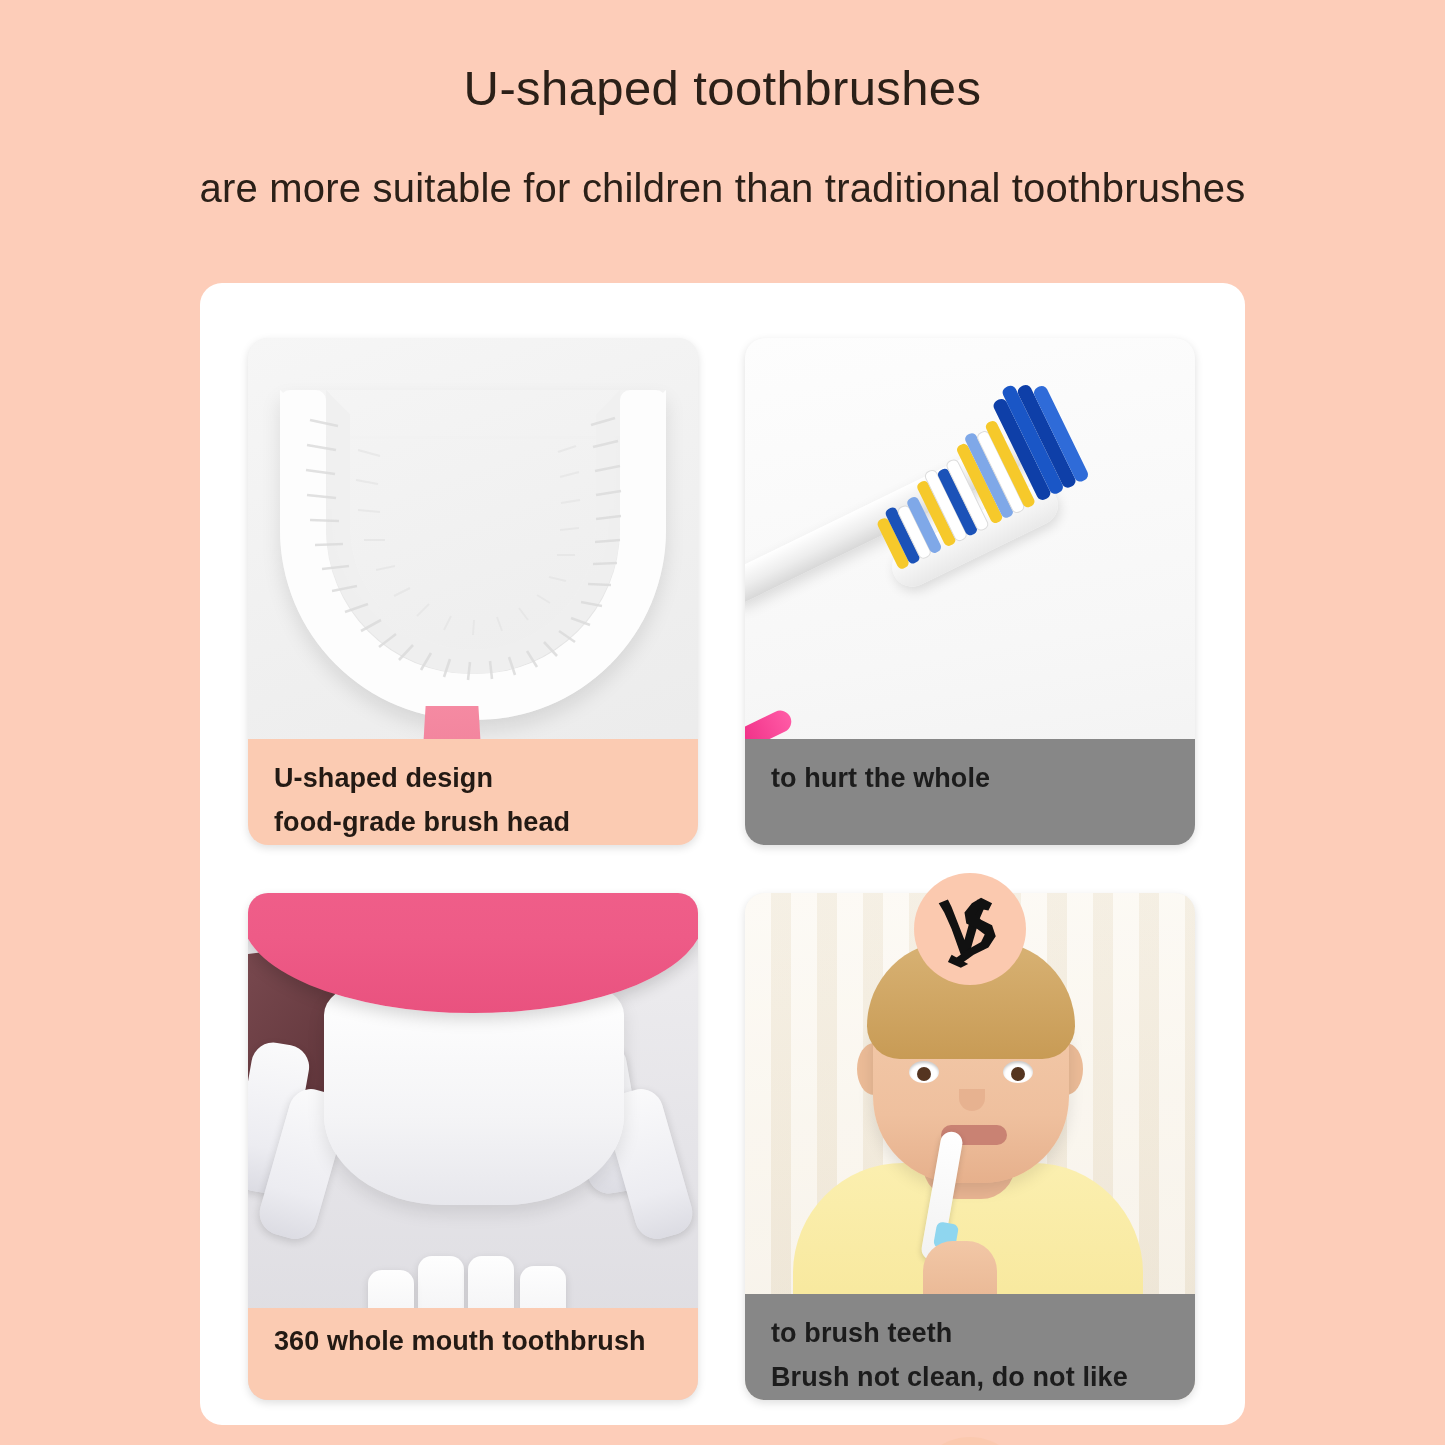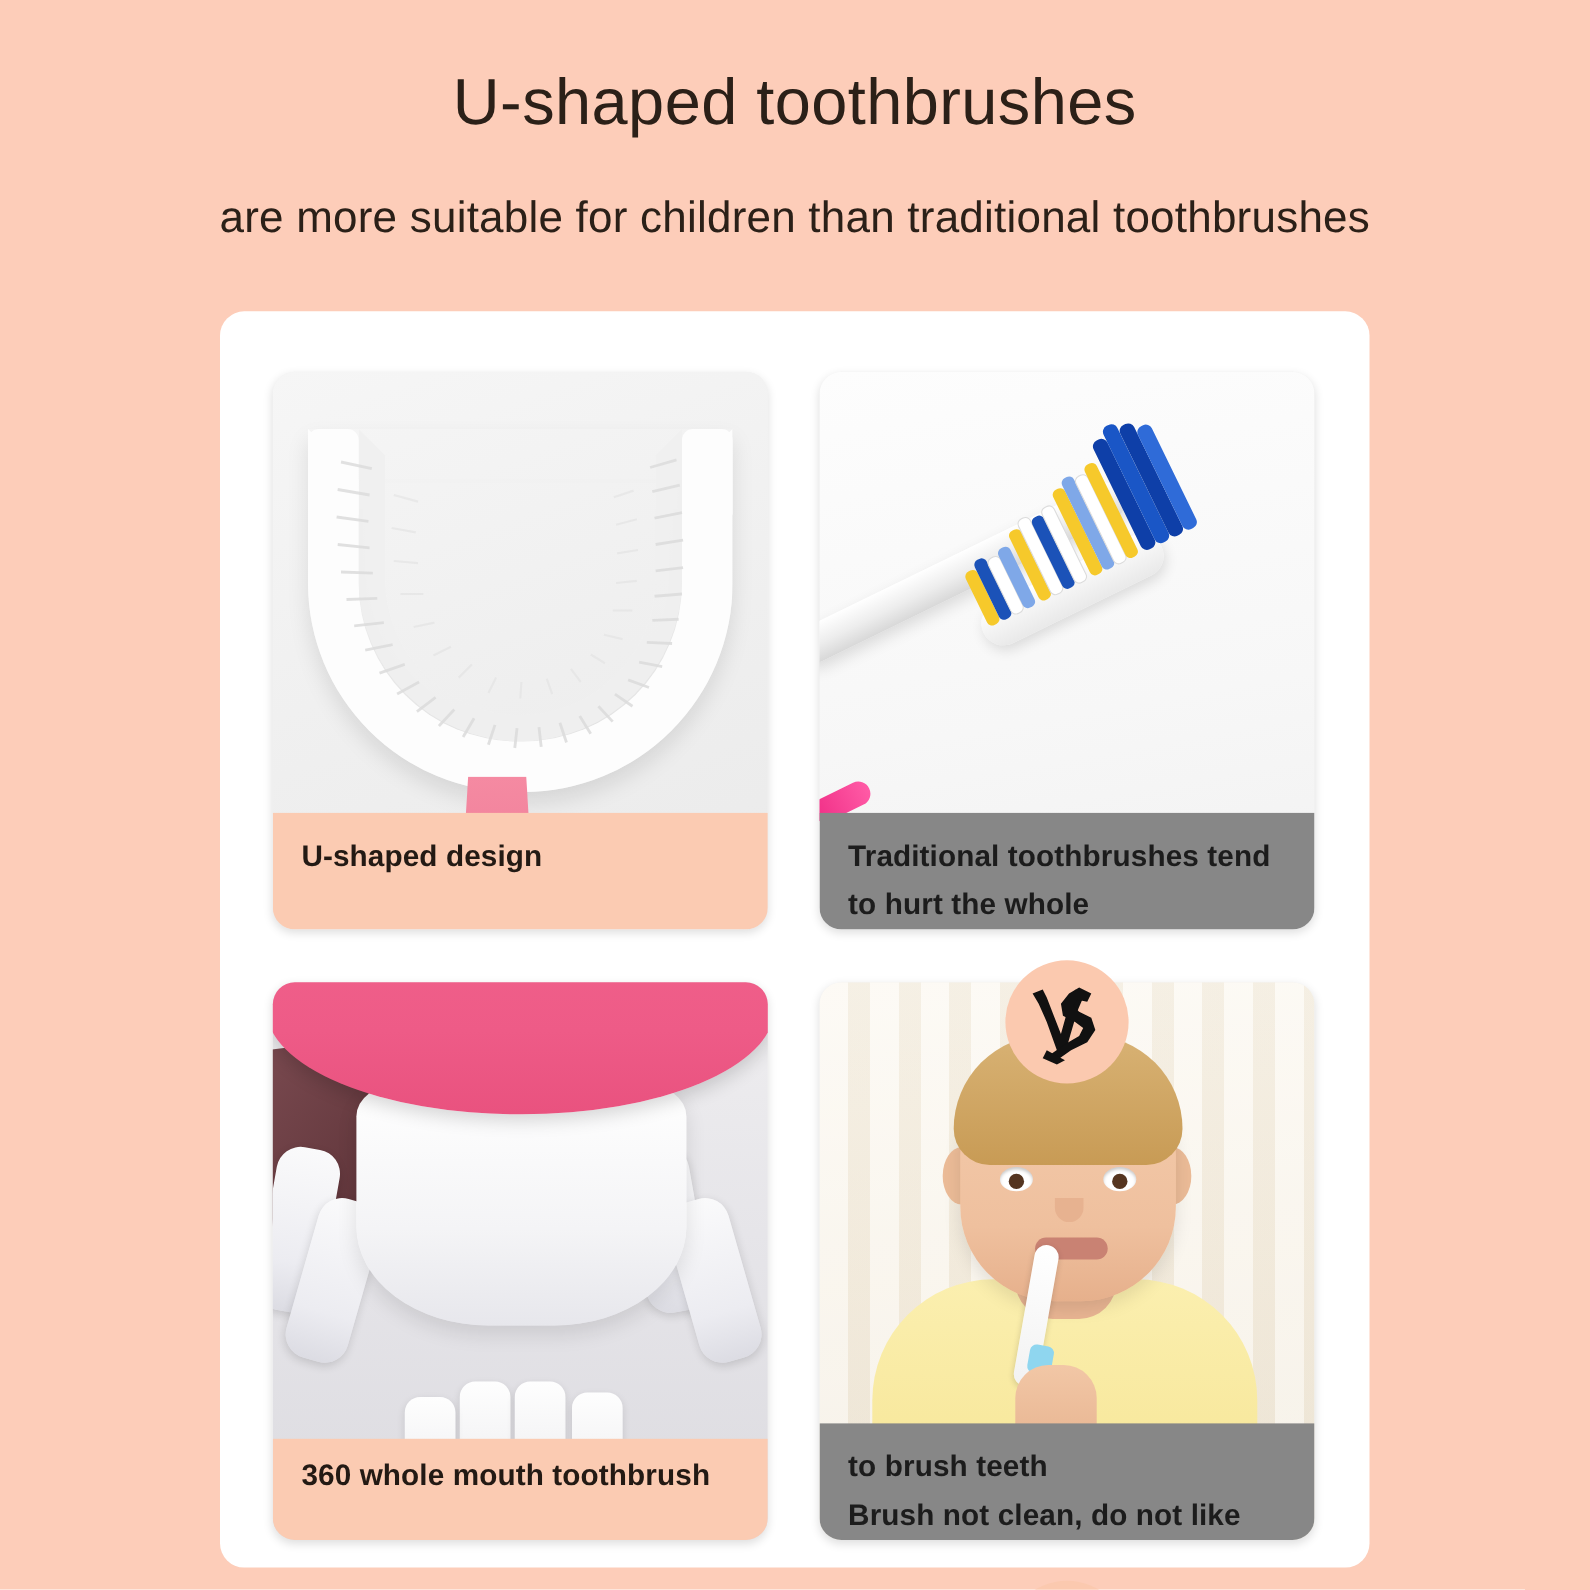--- a/index.html
+++ b/index.html
@@ -13,21 +13,21 @@
   }
   .page{position:absolute;inset:0;}
 
   
   .header{
     position:absolute;left:0;top:0;width:1445px;height:283px;
     display:flex;flex-direction:column;align-items:center;
   }
   .title{
     margin-top:64px;
-    font-size:59px;font-weight:400;color:#2b2018;
+    font-size:49px;font-weight:400;color:#2b2018;
     letter-spacing:.4px;line-height:1;
     white-space:nowrap;
   }
   .subtitle{
     margin-top:55px;
     font-size:40px;font-weight:400;color:#2b2018;
     letter-spacing:.2px;line-height:1;
     white-space:nowrap;
   }
 
@@ -293,20 +293,21 @@
                   <path d="M299 82 L280 87"></path>
                   <path d="M296 56 L278 62"></path>
               </g>
             </svg>
           </div>
           <div class="handle"></div>
           <div class="handle-hole"></div>
         </div>
         <div class="caption peach two-line">
           <span class="cap-line">U-shaped design</span>
+          <span class="cap-line">food-grade brush head</span>
         </div>
       </div>
 
       <div class="panel p-tr">
         <div class="photo">
           <div class="tr-bg"></div>
           <div class="tbrush">
             <div class="tb-handle"></div>
             <div class="tb-pinktip"></div>
             <div class="tb-head"></div>
@@ -334,21 +335,20 @@
                   <rect x="304" y="86" width="14" height="110" rx="6" fill="#0E3FA8"></rect>
                   <rect x="318" y="78" width="14" height="118" rx="6" fill="#1A56C6"></rect>
                   <rect x="332" y="84" width="14" height="112" rx="6" fill="#0E3FA8"></rect>
                   <rect x="346" y="92" width="14" height="104" rx="6" fill="#2F6BD8"></rect>
                 </g>
               </g>
             </svg>
           </div>
         </div>
         <div class="caption gray two-line">
-          <span class="cap-line">Traditional toothbrushes tend</span>
           <span class="cap-line">to hurt the whole</span>
         </div>
       </div>
 
       <div class="panel p-bl">
         <div class="photo">
           <div class="bl-bg"></div>
           <div class="macro-dark-l"></div>
           <div class="side-tooth" style="left:-6px;top:150px;transform:rotate(10deg);"></div>
           <div class="side-tooth" style="left:26px;top:196px;transform:rotate(16deg);"></div>

